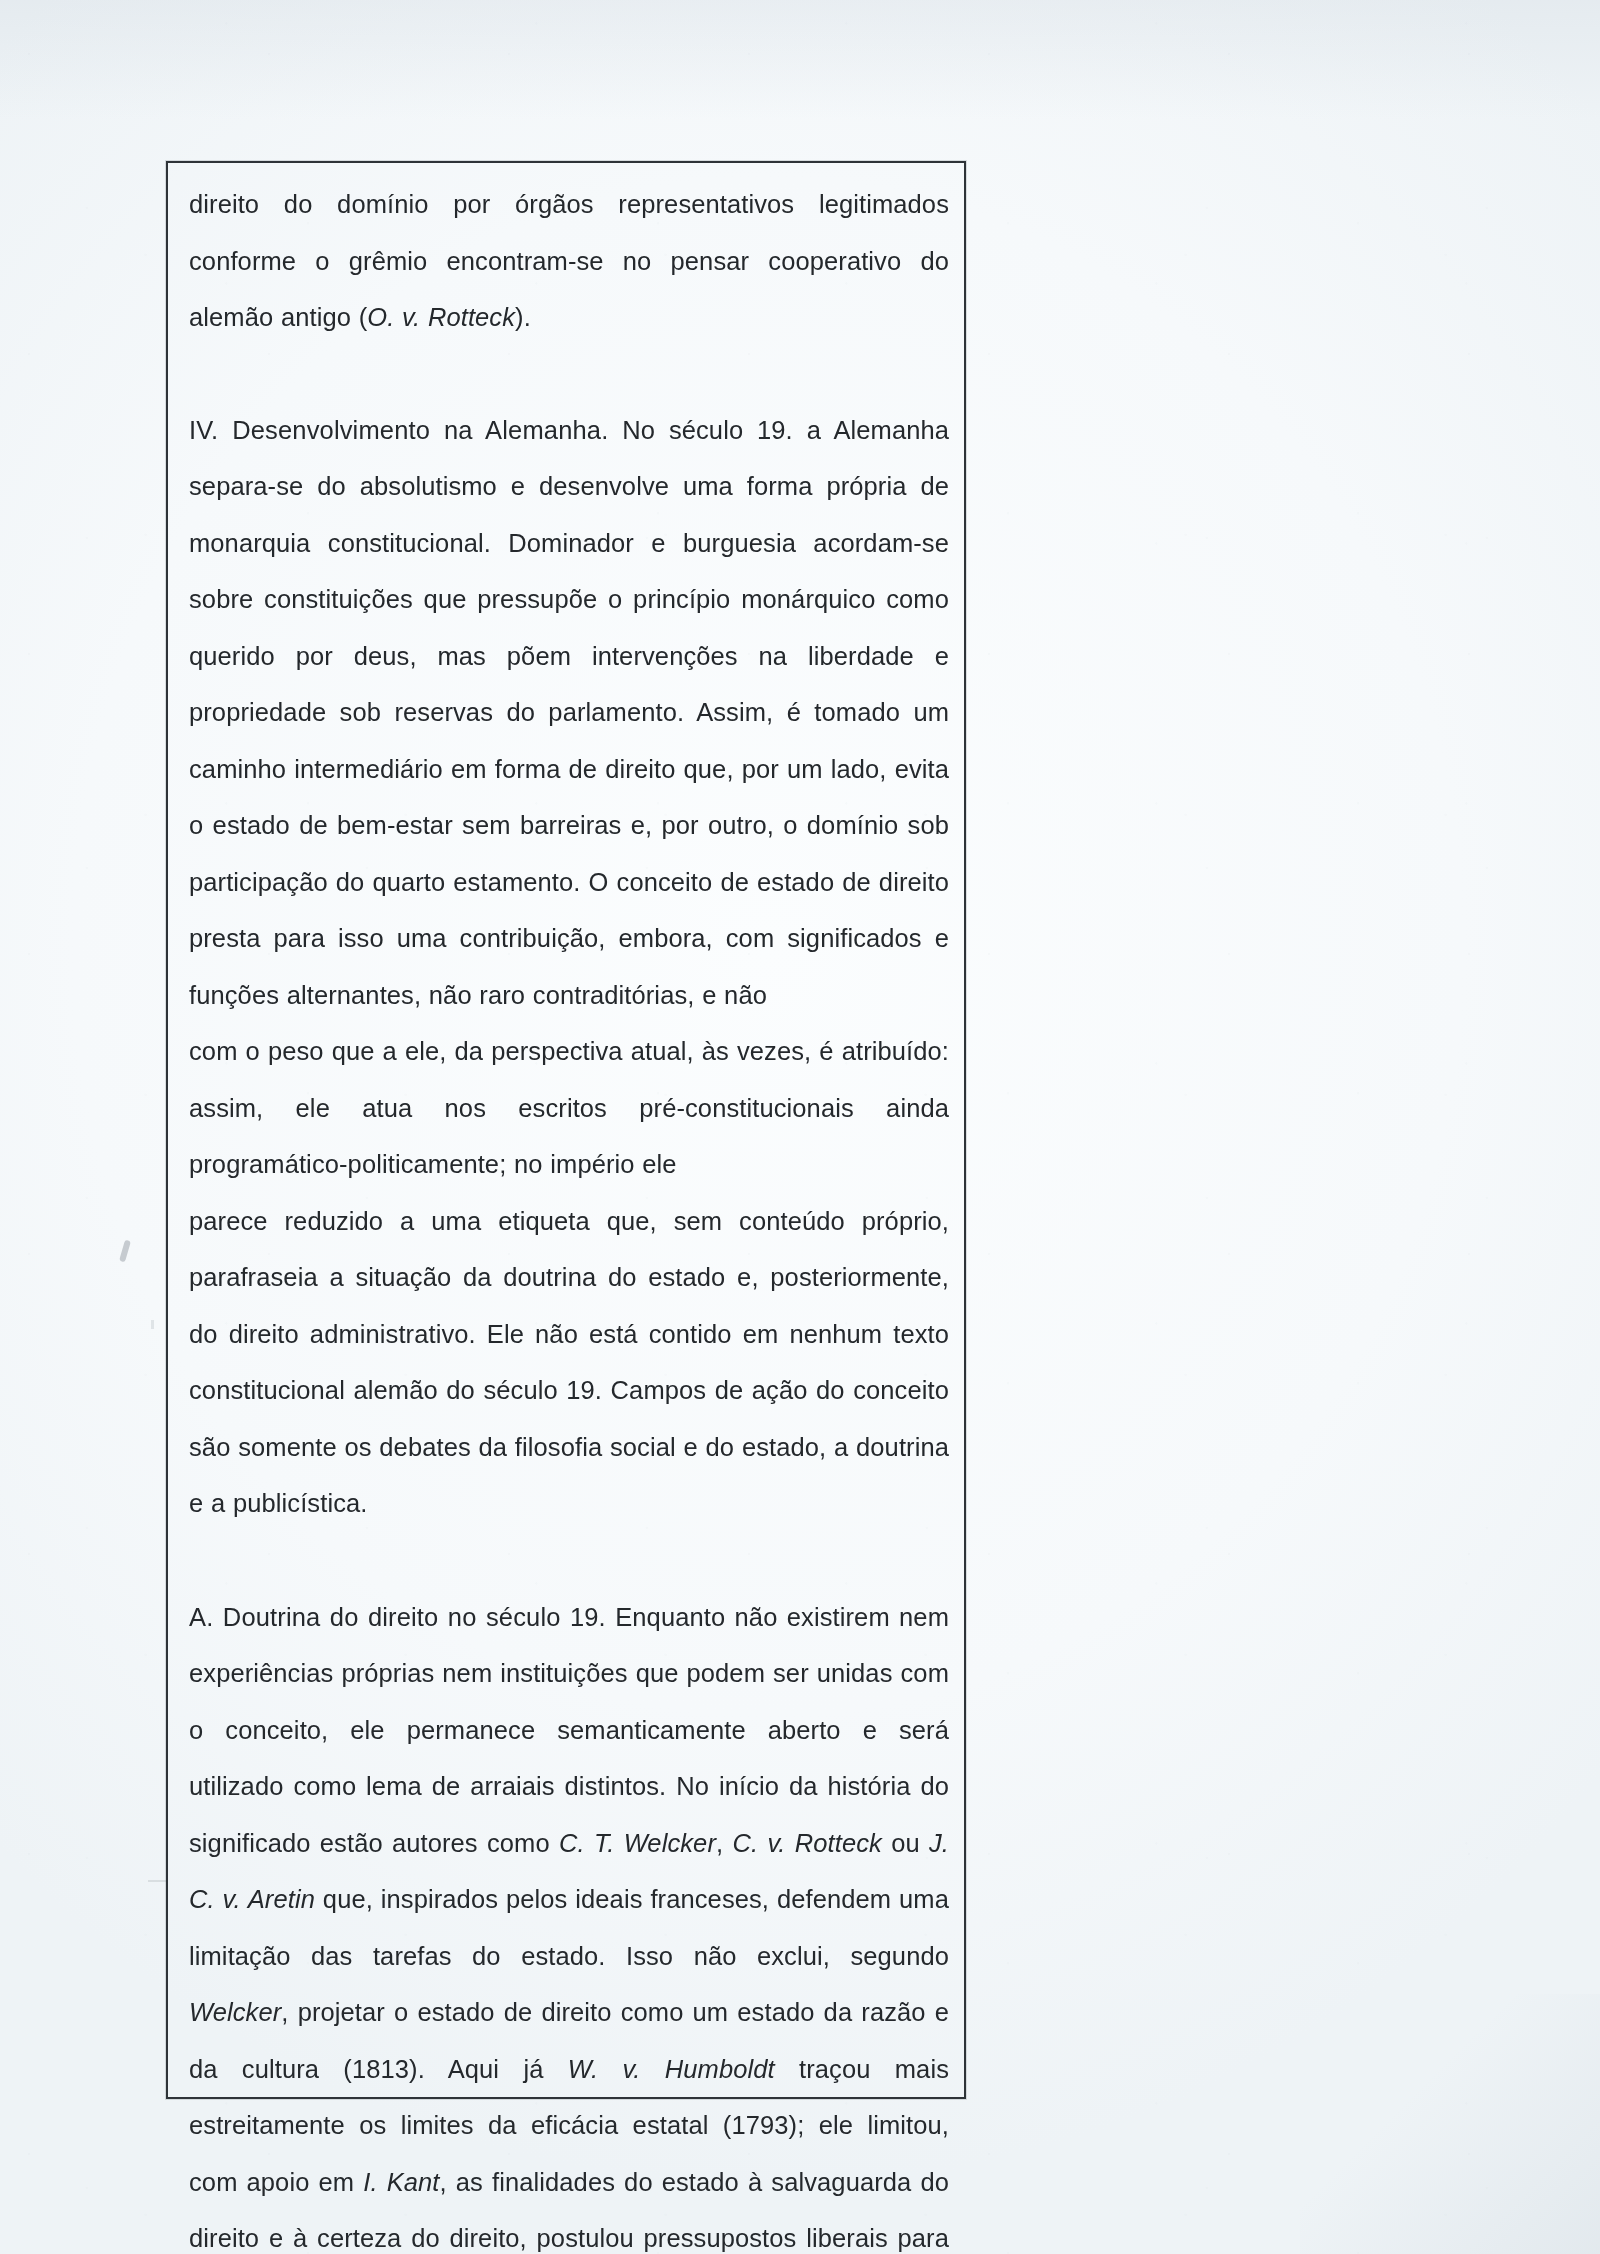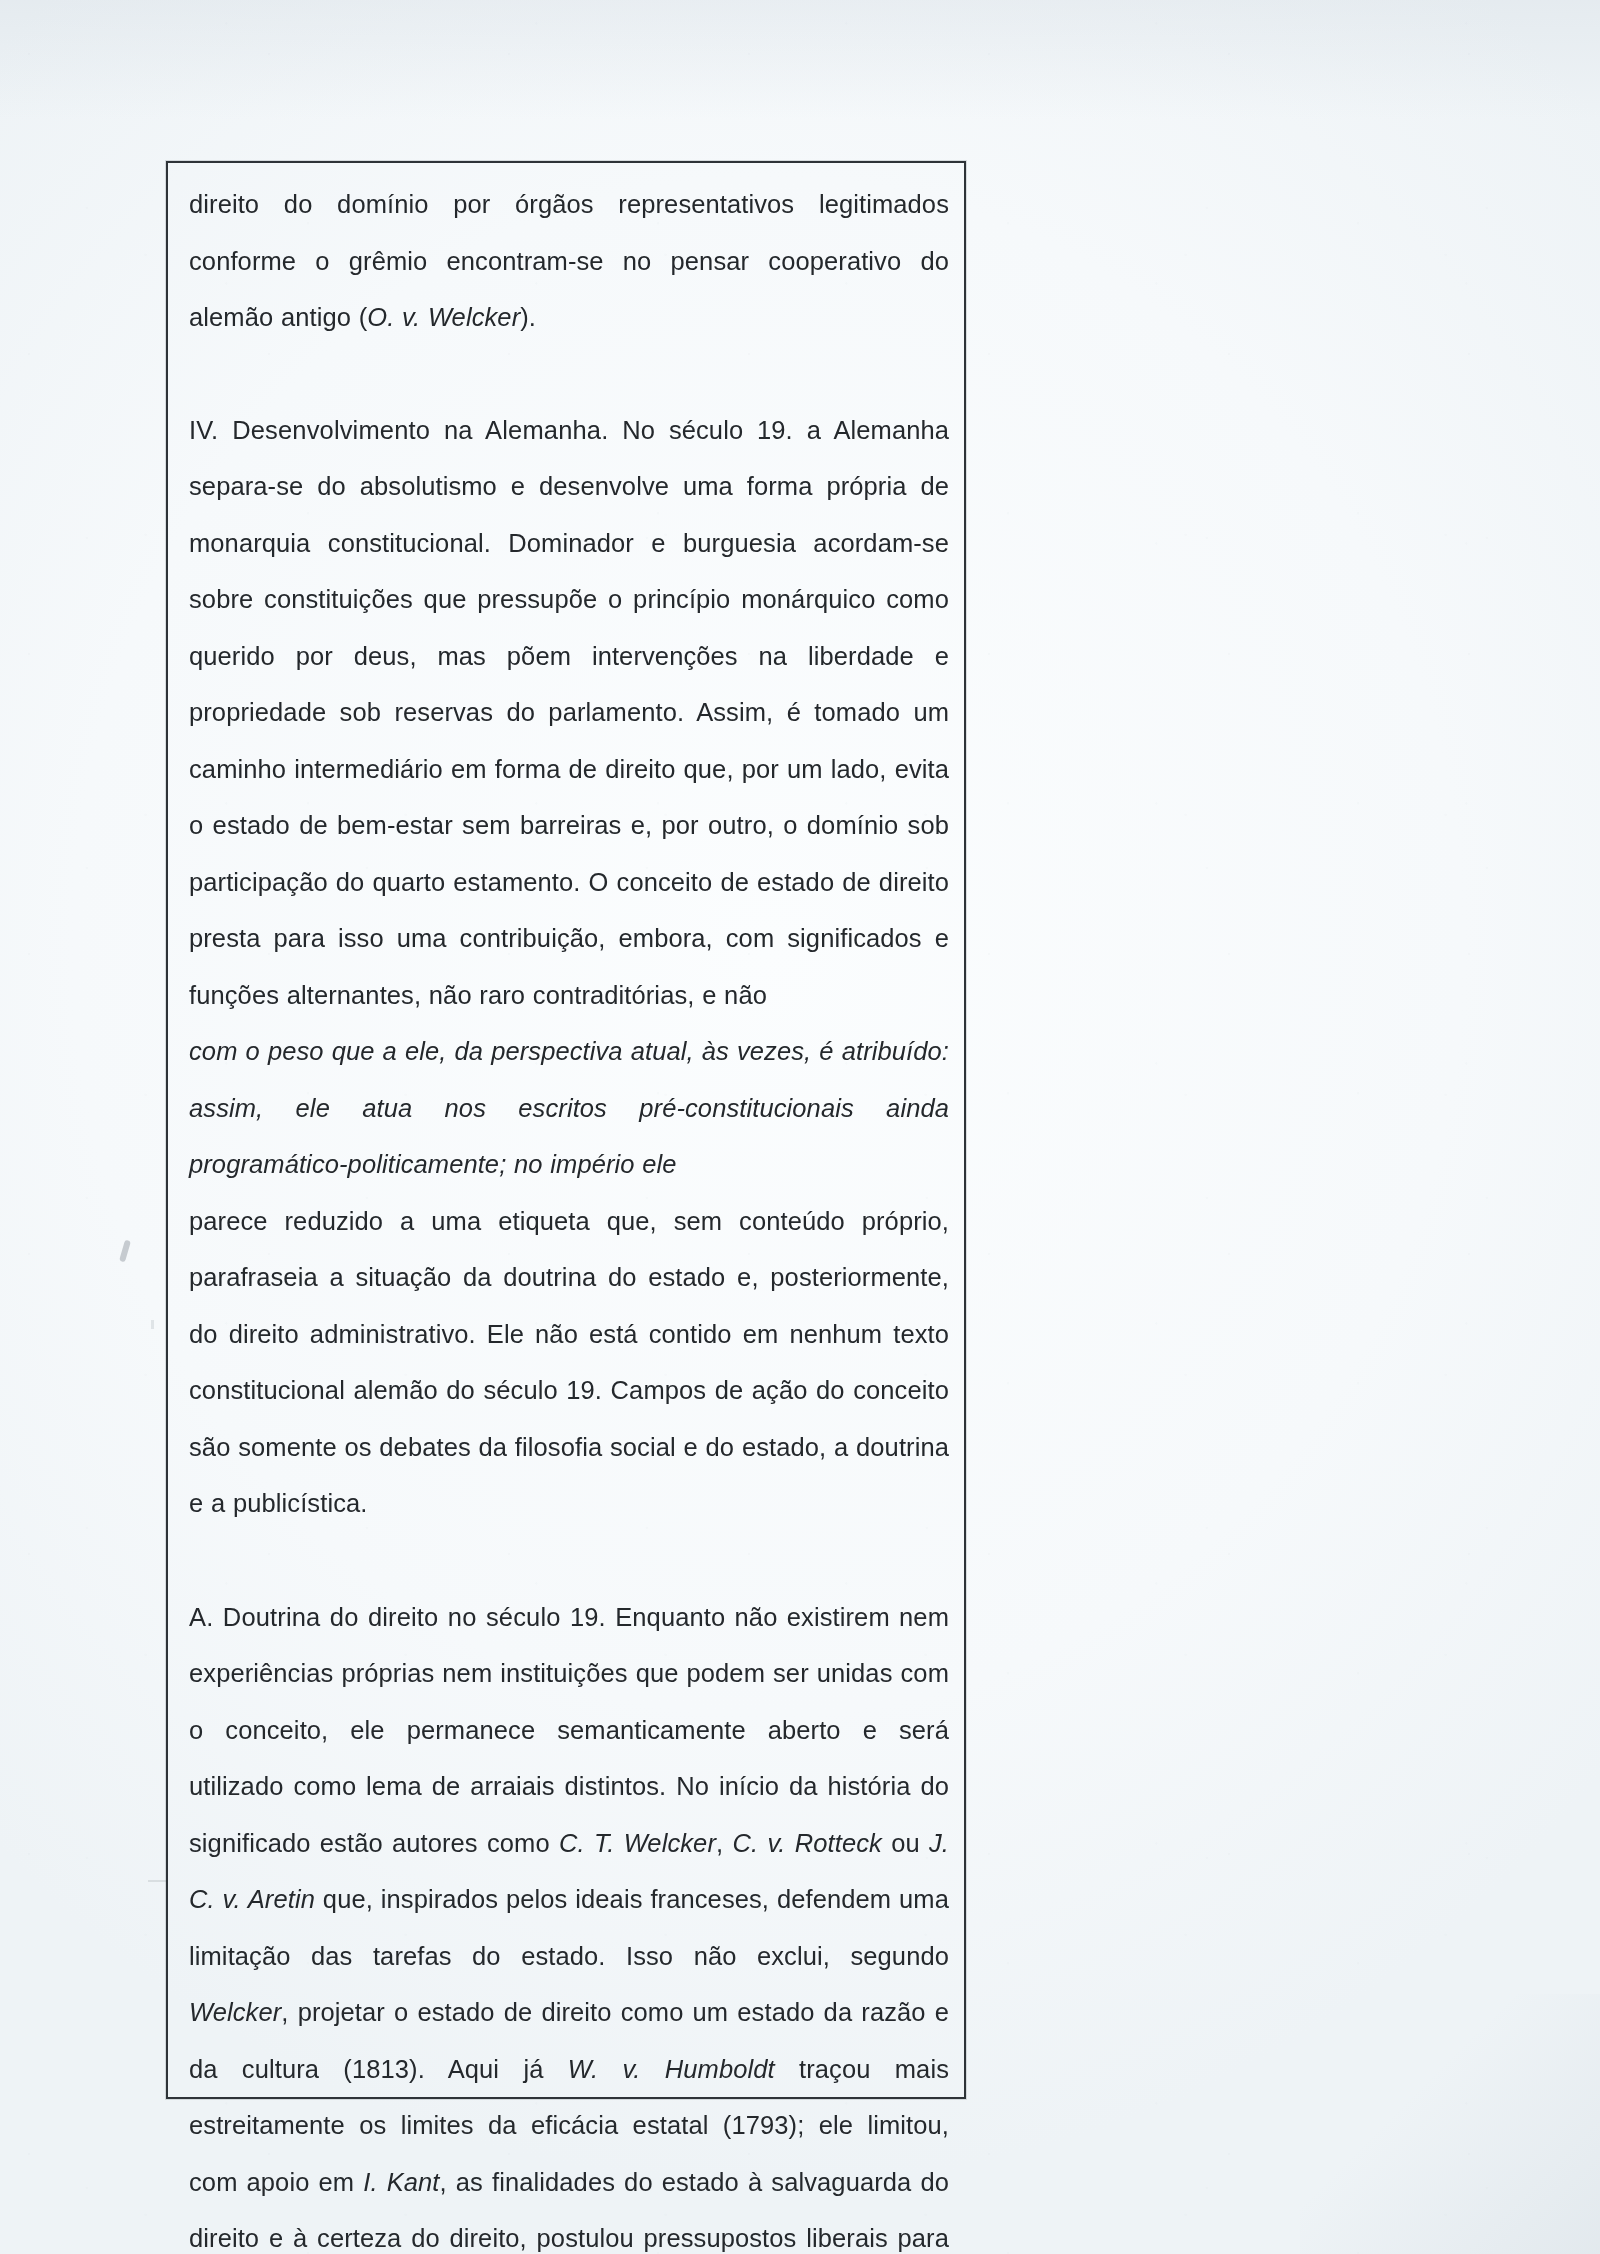--- a/index.html
+++ b/index.html
@@ -77,21 +77,20 @@
 
   
   p.para + p.para { margin-top: 0; }
   .gap-block { height: 56px; }
   .gap-half  { height: 57px; }
 
   
   .condensed {
     letter-spacing: -0.55px;
     word-spacing: -0.6px;
-    font-style: italic;
   }
 
   b, strong {
     font-weight: 400;
     letter-spacing: .15px;
   }
   i, em {
     font-style: italic;
   }
 
@@ -132,21 +131,21 @@
 <div class="corner-shade"></div>
 
 <div class="mark mark-a"></div>
 <div class="mark mark-b"></div>
 <div class="mark mark-c"></div>
 
 <div class="doc-frame"></div>
 
 <div class="doc-body">
 
-  <p class="para"><span>direito do domínio por órgãos representativos legitimados conforme o grêmio</span> <span>encontram-se no pensar cooperativo do alemão antigo (</span><i>O. v. Welcker</i><span>).</span></p>
+  <p class="para"><span>direito do domínio por órgãos representativos legitimados conforme o grêmio</span> <span>encontram-se no pensar cooperativo do alemão antigo (</span><i>O. v. Rotteck</i><span>).</span></p>
 
   <div class="gap-block"></div>
 
   <p class="para"><b>IV. Desenvolvimento na Alemanha.</b><span> No século 19. a Alemanha separa-se do absolutismo e desenvolve uma forma própria de monarquia constitucional. Dominador e burguesia acordam-se sobre constituições que pressupõe o princípio monárquico como querido por deus, mas põem intervenções na liberdade e propriedade sob reservas do parlamento. Assim, é tomado um caminho intermediário em forma de direito que, por um lado, evita o estado de bem-estar sem barreiras e, por outro, o domínio sob participação do quarto estamento. O conceito de estado de direito presta para isso uma contribuição, embora, com significados e funções alternantes, não raro contraditórias, e não</span></p>
 
   <p class="para condensed">com o peso que a ele, da perspectiva atual, às vezes, é atribuído: assim, ele atua nos escritos pré-constitucionais ainda programático-politicamente; no império ele</p>
 
   <p class="para"> parece reduzido a uma etiqueta que, sem conteúdo próprio, parafraseia a situação da doutrina do estado e, posteriormente, do direito administrativo. Ele não está contido em nenhum texto constitucional alemão do século 19. Campos de ação do conceito são somente os debates da filosofia social e do estado, a doutrina e a publicística.</p>
 
   <div class="gap-half"></div>

